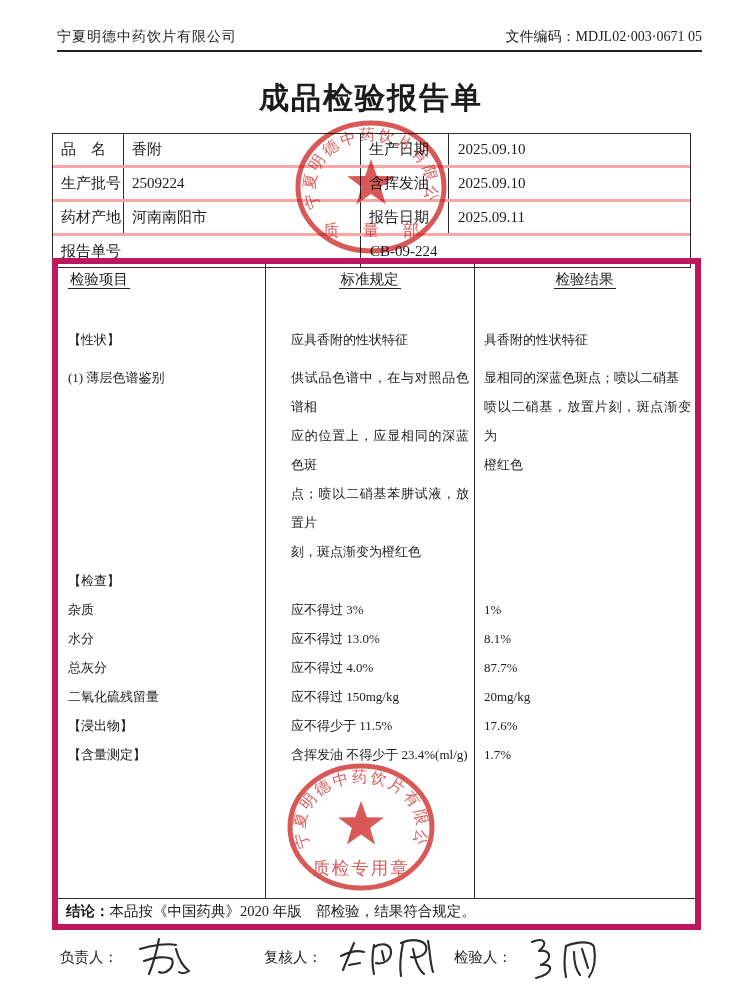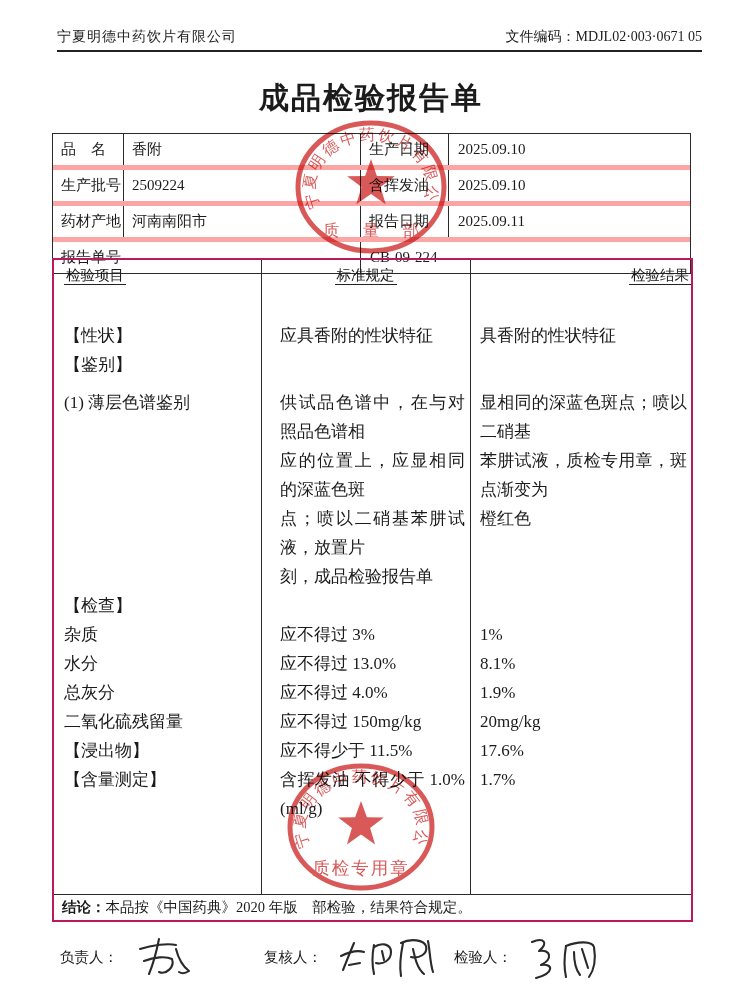--- a/index.html
+++ b/index.html
@@ -11,45 +11,45 @@
   }
   
   .doc-header { position:absolute; left:57px; top:28px; width:645px; height:20px; font-size:14px; }
   .company-name { position:absolute; left:0; top:0; letter-spacing:1px; }
   .doc-code { position:absolute; right:0; top:0; }
   .header-rule { position:absolute; left:57px; top:50px; width:645px; height:2px; background:#222; }
   .doc-title { position:absolute; left:0; top:78px; width:742px; text-align:center;
     font-size:30px; font-weight:bold; letter-spacing:2px; }
   
   .info { position:absolute; left:52px; top:133px; width:637px; border:1px solid #2b2b2b; }
-  .irow { display:flex; height:31px; border-bottom:5px solid #fca5a5; }
+  .irow { display:flex; height:31px; border-bottom:3px solid #fca5a5; }
   .irow:last-child { border-bottom:none; }
   .ic { box-sizing:border-box; border-right:1px solid #2b2b2b; display:flex; align-items:center;
         font-size:15px; overflow:hidden; white-space:nowrap; }
   .ic:last-child { border-right:none; }
   .ic.w1 { width:71px; padding:0 8px; }
   .ic.w2 { width:237px; padding-left:8px; }
   .ic.w3 { width:88px; padding-left:8px; }
   .ic.w4 { flex:1; padding-left:9px;text-align:right; }
   .ic.wspan { width:308px; padding:0 8px; }
   
-  .main { position:absolute; left:52px; top:258px; width:637px; height:660px; border:2px solid #be185d; }
+  .main { position:absolute; left:52px; top:258px; width:637px; height:660px; border:6px solid #be185d; }
   .vline { position:absolute; top:0; width:1px; height:634px; background:#2b2b2b; }
   .vline.v1 { left:207px; } .vline.v2 { left:416px; }
   .mhead { display:flex; padding-top:6px; font-size:14.5px; }
   .mh { box-sizing:border-box; }
   .mh.c1 { width:207px; padding-left:10px; text-align:left; }
   .mh.c2 { width:209px; text-align:center; }
-  .mh.c3 { width:221px; text-align:right; }
+  .mh.c3 { width:221px; text-align:center; }
   .mh span { border-bottom:1px solid #222; padding:0 2px 1px 2px; }
   .mbody { position:absolute; left:0; top:28px; width:637px; }
-  .trow { display:flex; font-size:17px; line-height:29px; }
+  .trow { display:flex; font-size:13px; line-height:29px; }
   .tc { box-sizing:border-box; }
   .tc.c1 { width:207px; padding-left:10px; }
-  .tc.c2 { width:209px; padding:0 5px 0 19px; text-align:justify; }
+  .tc.c2 { width:209px; padding:0 5px 0 26px; text-align:justify; }
   .tc.c3 { width:221px; padding:0 4px 0 10px; text-align:justify; }
   .tc div { line-height:29px; }
   .mt33 { margin-top:33px; } .mt9 { margin-top:9px; }
   .concl { position:absolute; left:0; top:634px; width:637px; height:34px; border-top:1px solid #2b2b2b;
     line-height:25px; font-size:14.5px; padding-left:8px; box-sizing:border-box; white-space:nowrap; }
   .concl .clabel { font-weight:bold; }
   
   .sigrow { position:absolute; left:52px; top:932px; width:660px; height:64px; font-size:14.5px; }
   .sig-label { position:absolute; top:16px; }
   .sig-svg { position:absolute; }
@@ -107,36 +107,35 @@
 
     <div class="mbody">
 
       <div class="trow mt33">
         <div class="tc c1">【性状】</div>
         <div class="tc c2">应具香附的性状特征</div>
         <div class="tc c3">具香附的性状特征</div>
       </div>
 
       <div class="trow">
-        <div class="tc c1">【鉴别】</div>
         <div class="tc c2"></div>
         <div class="tc c3"></div>
       </div>
 
       <div class="trow mt9">
         <div class="tc c1">(1) 薄层色谱鉴别</div>
         <div class="tc c2">
           <div>供试品色谱中，在与对照品色谱相</div>
           <div>应的位置上，应显相同的深蓝色斑</div>
           <div>点；喷以二硝基苯肼试液，放置片</div>
-          <div>刻，成品检验报告单</div>
+          <div>刻，斑点渐变为橙红色</div>
         </div>
         <div class="tc c3">
           <div>显相同的深蓝色斑点；喷以二硝基</div>
-          <div>苯肼试液，质检专用章，斑点渐变为</div>
+          <div>喷以二硝基，放置片刻，斑点渐变为</div>
           <div>橙红色</div>
         </div>
       </div>
 
       <div class="trow">
         <div class="tc c1">【检查】</div>
         <div class="tc c2"></div>
         <div class="tc c3"></div>
       </div>
 
@@ -148,38 +147,38 @@
 
       <div class="trow">
         <div class="tc c1">水分</div>
         <div class="tc c2">应不得过 13.0%</div>
         <div class="tc c3">8.1%</div>
       </div>
 
       <div class="trow">
         <div class="tc c1">总灰分</div>
         <div class="tc c2">应不得过 4.0%</div>
-        <div class="tc c3">1.9%</div>
+        <div class="tc c3">87.7%</div>
       </div>
 
       <div class="trow">
         <div class="tc c1">二氧化硫残留量</div>
         <div class="tc c2">应不得过 150mg/kg</div>
         <div class="tc c3">20mg/kg</div>
       </div>
 
       <div class="trow">
         <div class="tc c1">【浸出物】</div>
         <div class="tc c2">应不得少于 11.5%</div>
         <div class="tc c3">17.6%</div>
       </div>
 
       <div class="trow">
         <div class="tc c1">【含量测定】</div>
-        <div class="tc c2">含挥发油 不得少于 1.0%(ml/g)</div>
+        <div class="tc c2">含挥发油 不得少于 23.4%(ml/g)</div>
         <div class="tc c3">1.7%</div>
       </div>
 
     </div>
 
     <div class="concl">
       <span class="clabel">结论：</span><span>本品按《中国药典》2020 年版　部检验，结果符合规定。</span>
     </div>
   </div>
 

